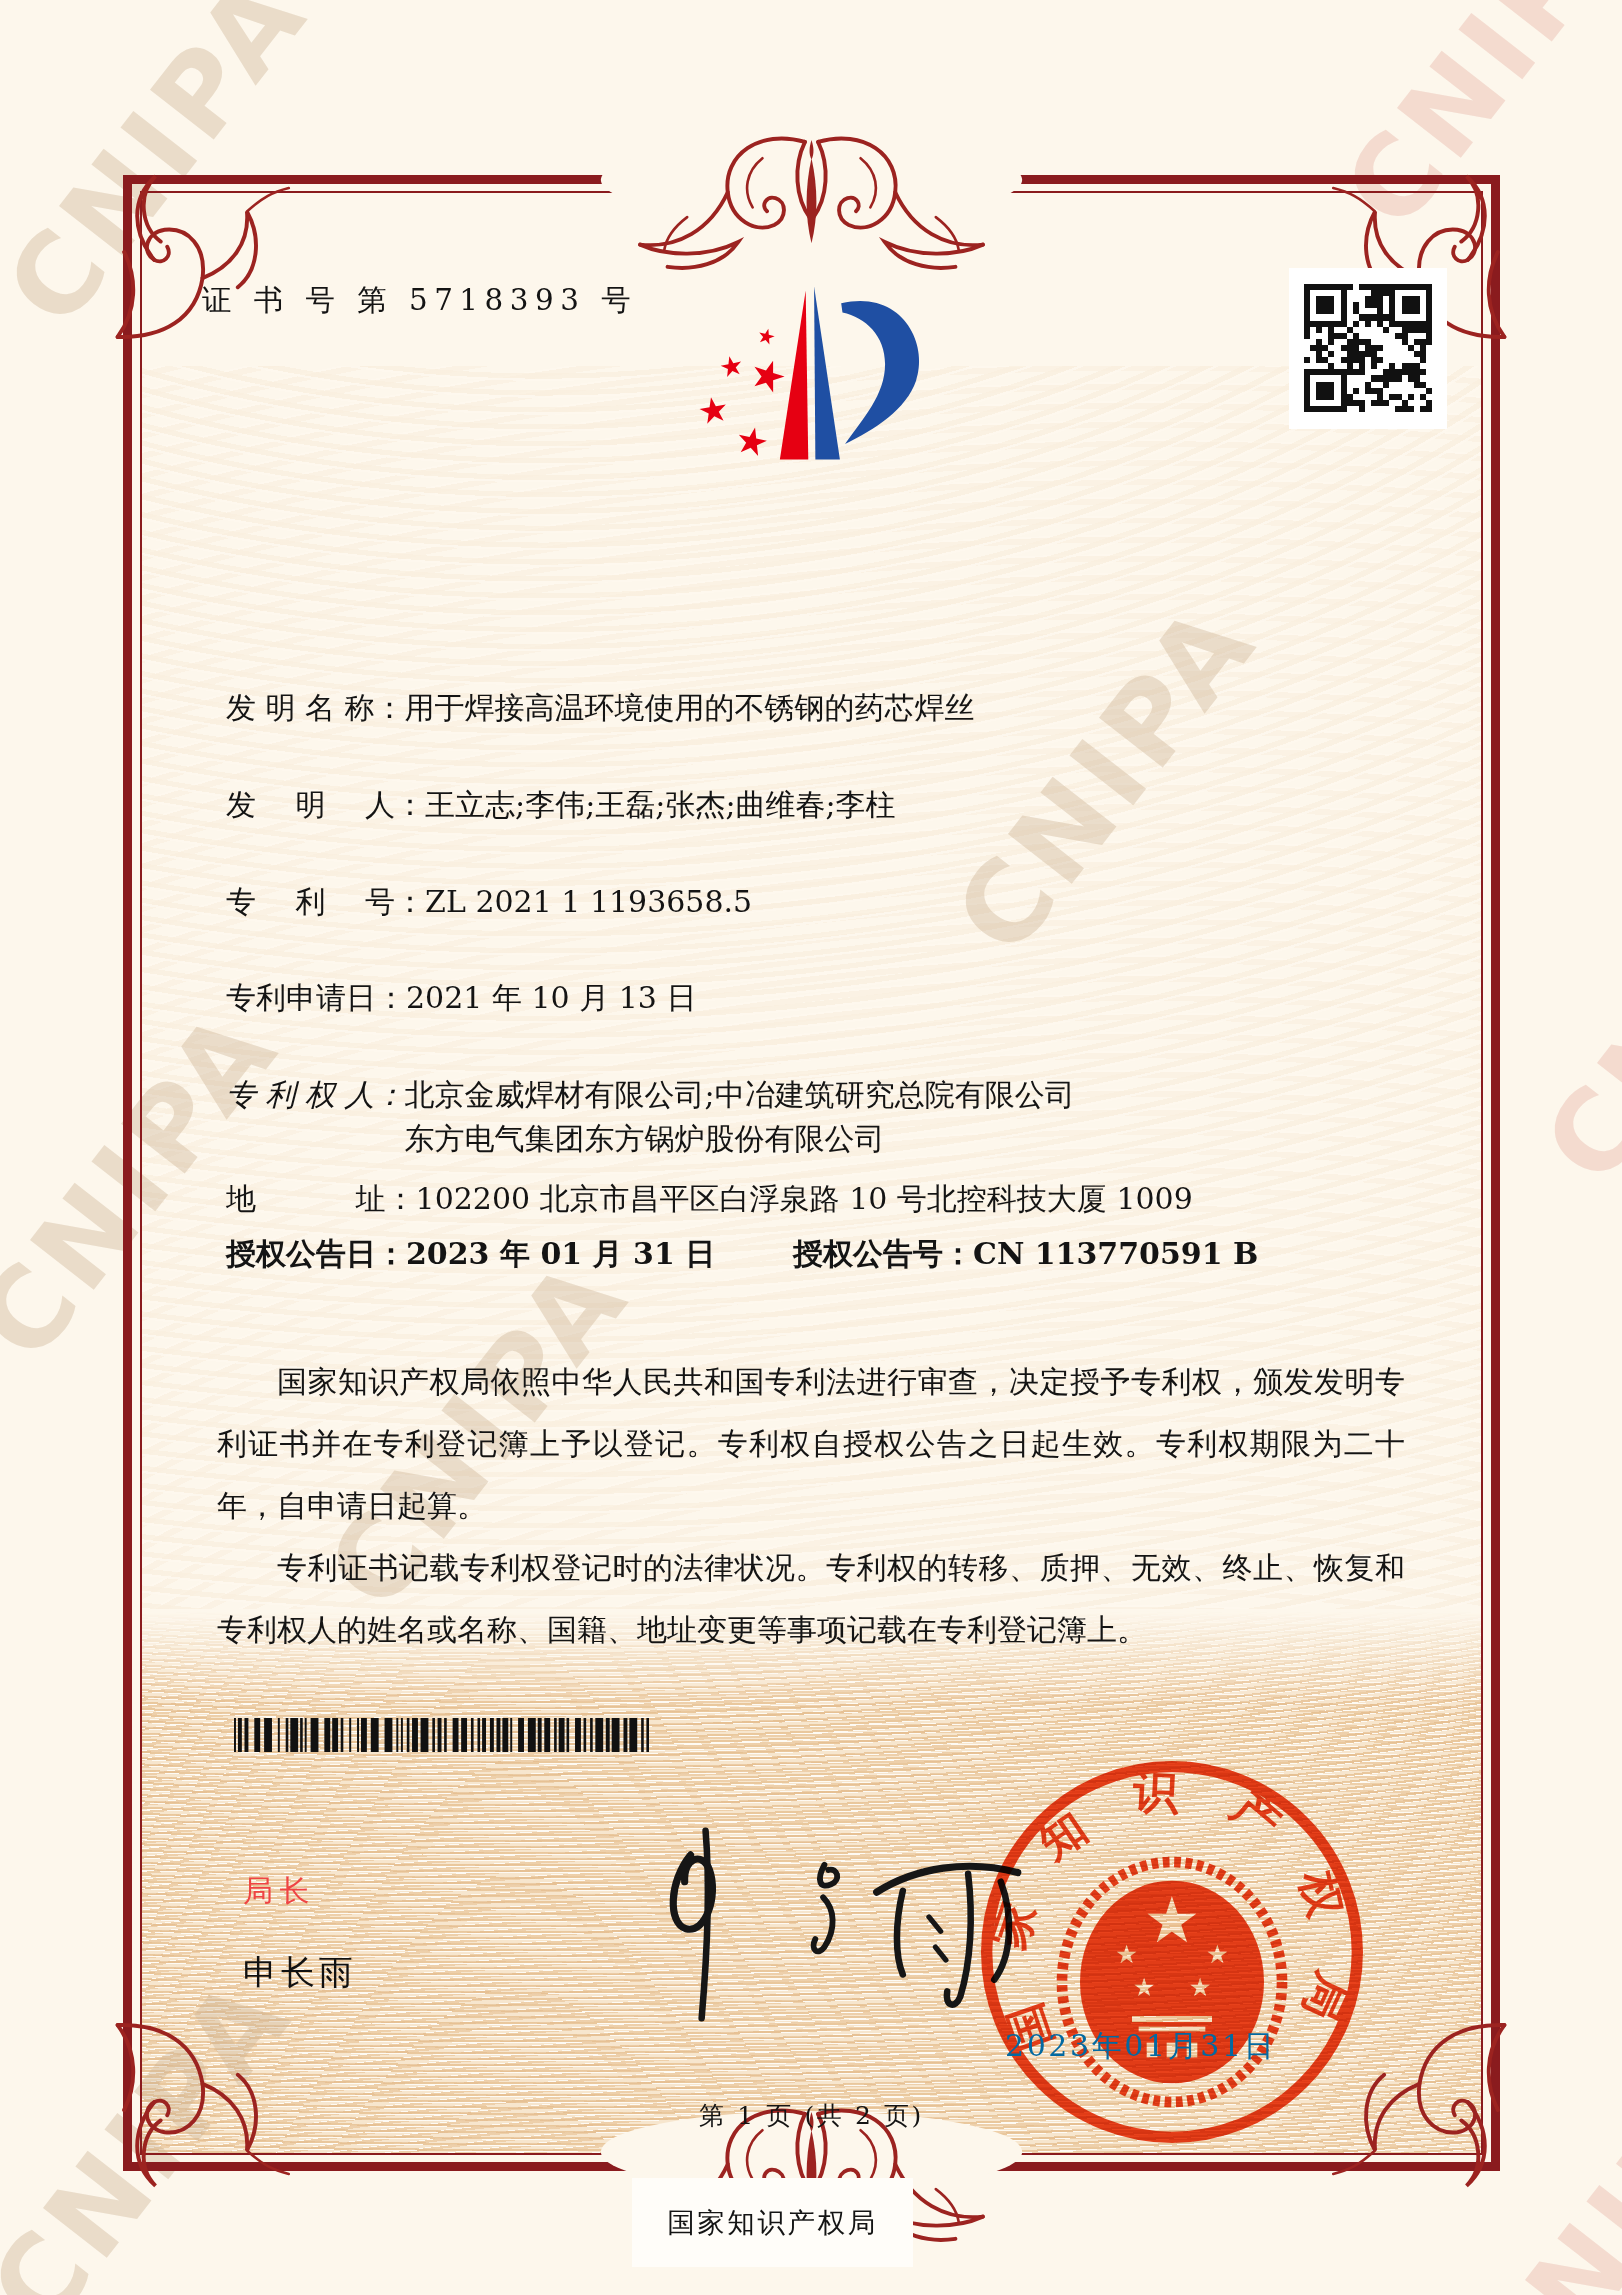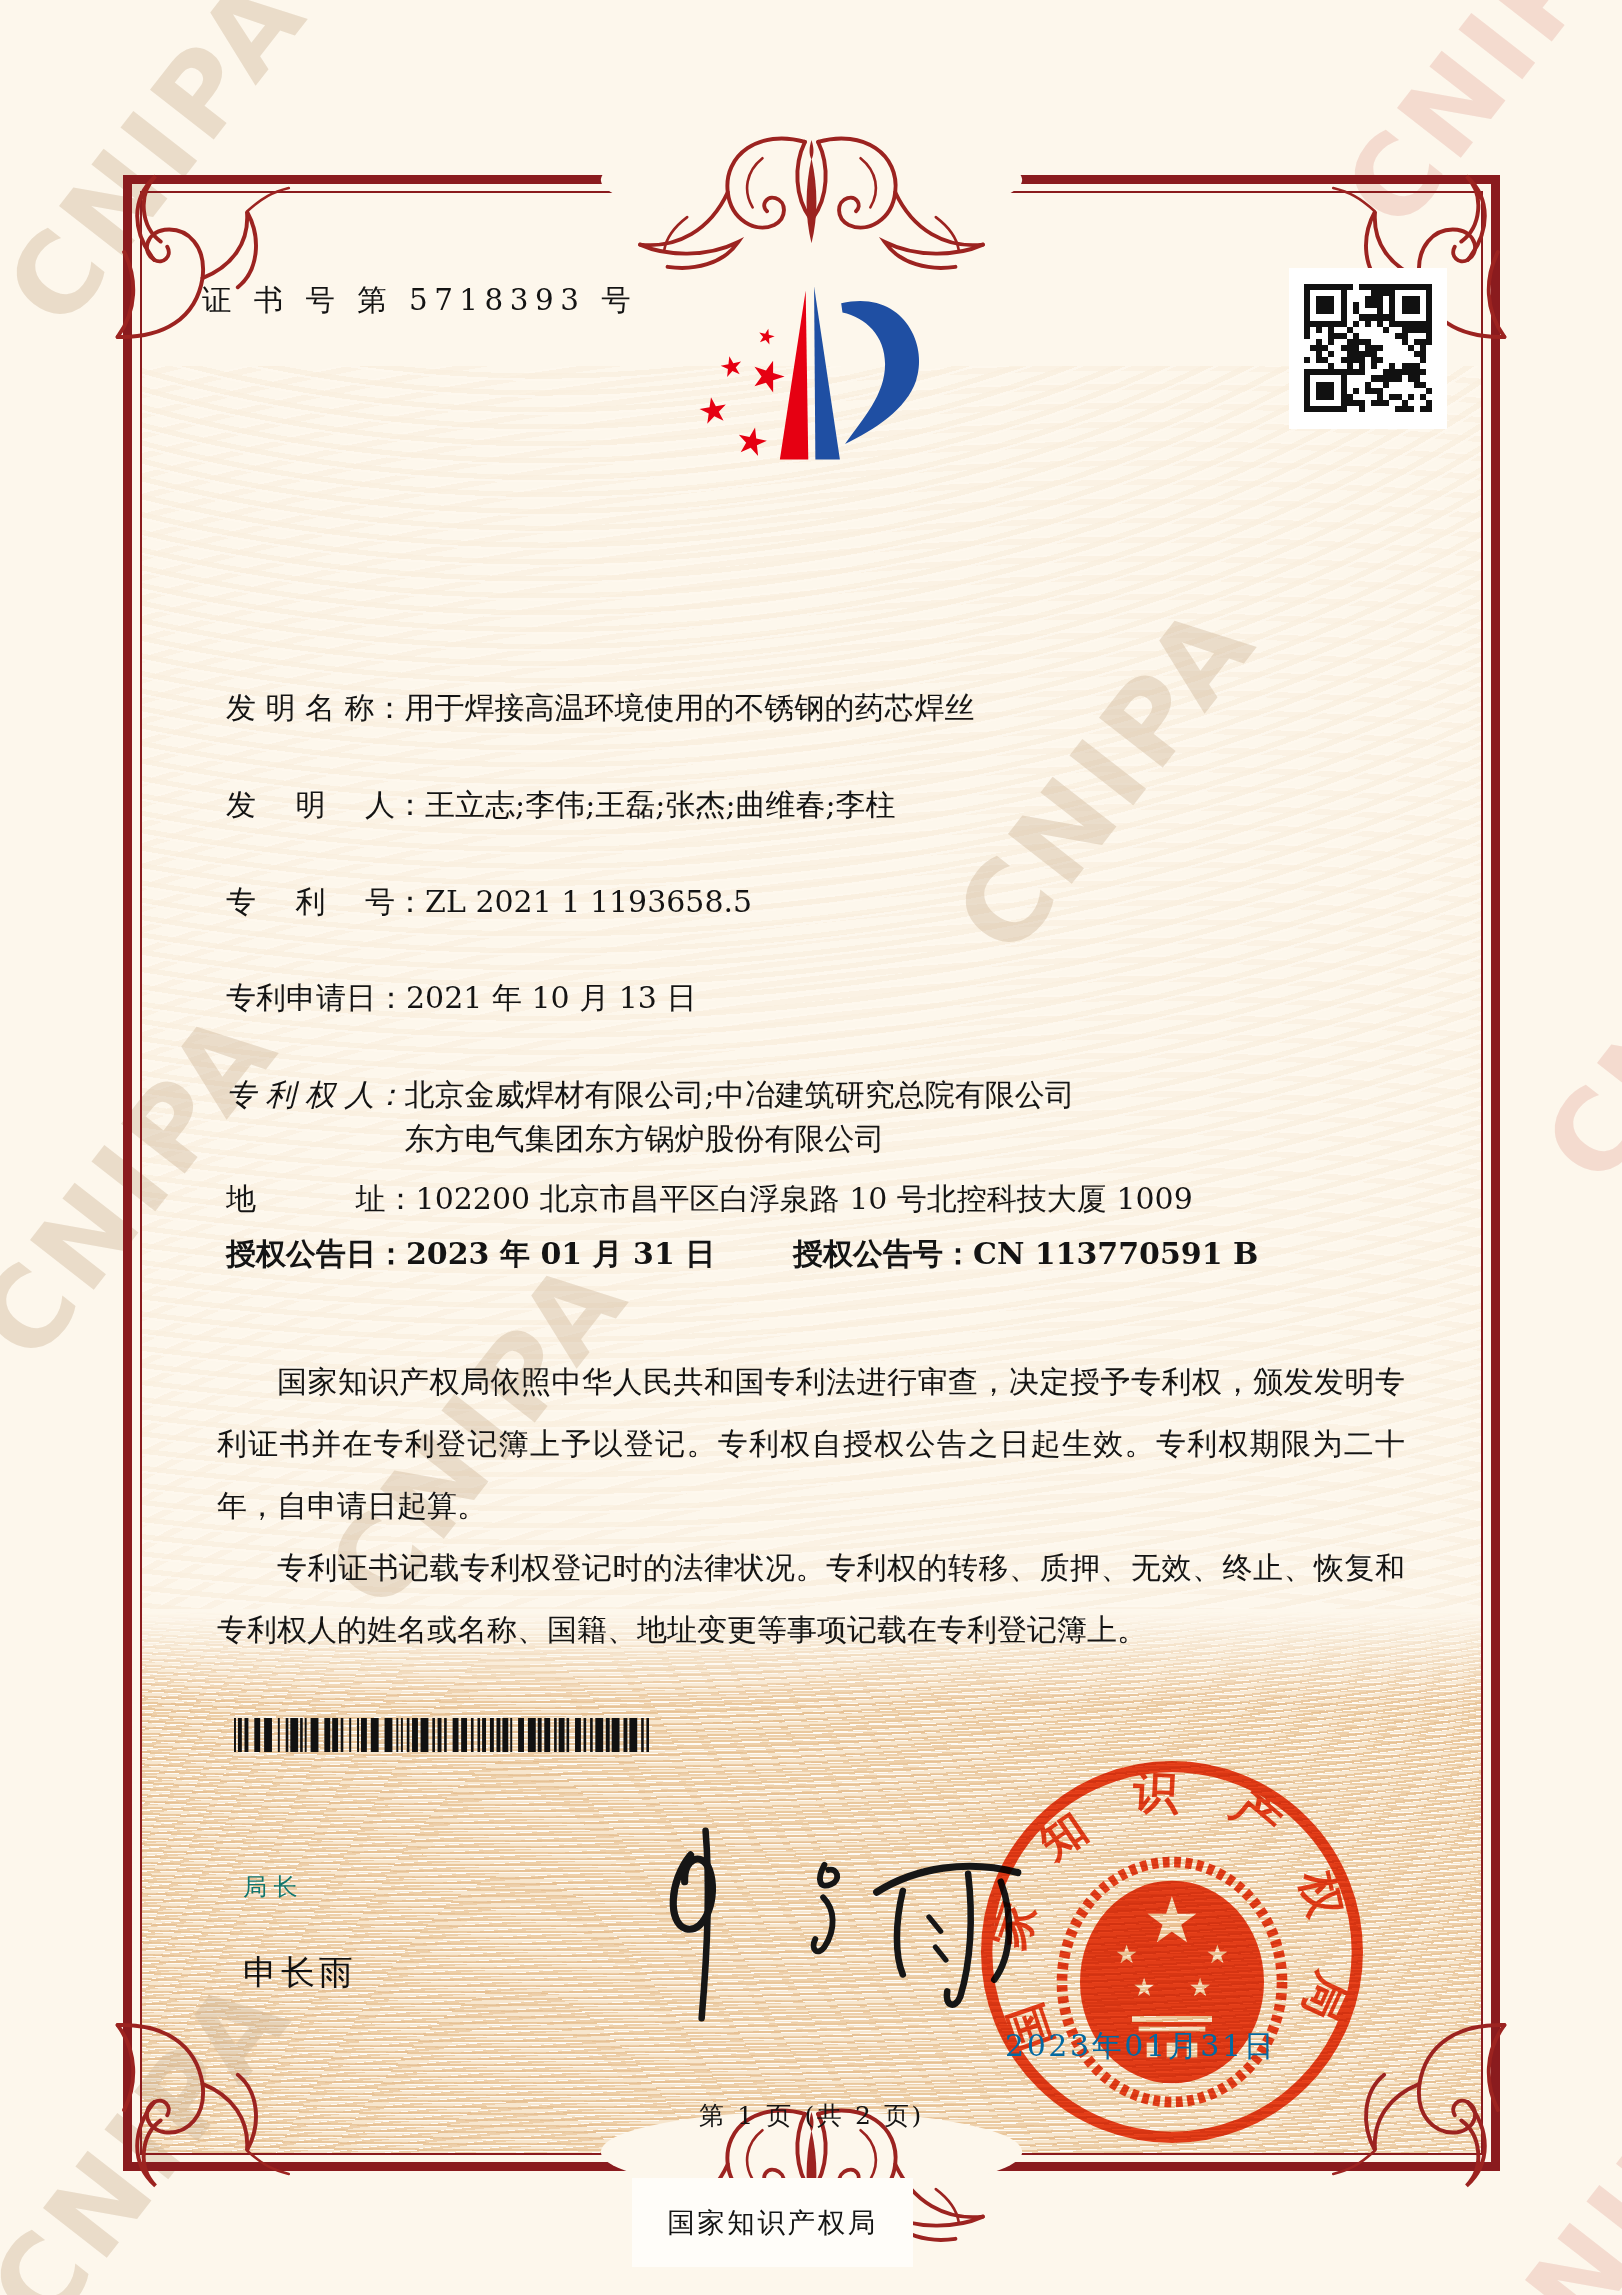--- a/index.html
+++ b/index.html
@@ -60,21 +60,21 @@
   .row{position:absolute;left:226px;font-size:30px;line-height:1.3;white-space:nowrap;}
   .row .lbl{display:inline-block;vertical-align:top;}
   .row .val{display:inline-block;vertical-align:top;}
   .vblock{display:inline-block;vertical-align:top;line-height:44px;white-space:nowrap;}
   .pair2{position:absolute;left:567px;top:0;white-space:nowrap;}
   
   .body-text{position:absolute;left:217px;width:1188px;top:1351px;}
   .body-text p{margin:0;font-size:30px;line-height:62px;text-align:justify;text-indent:60px;}
   
   .barcode{position:absolute;left:234px;top:1718px;width:415px;height:34px;}
-  .sig-role{position:absolute;left:243px;top:1871px;font-family:var(--sans);font-size:24px;letter-spacing:6.5px;color:#0f766e;}
+  .sig-role{position:absolute;left:243px;top:1871px;font-family:var(--sans);font-size:30px;letter-spacing:6.5px;color:#ef4444;}
   .sig-name{position:absolute;left:243px;top:1950px;font-family:var(--sans);font-size:34px;letter-spacing:3.9px;color:#111;}
   .sig-svg{position:absolute;left:628px;top:1819px;}
   .seal{position:absolute;left:972px;top:1752px;width:400px;height:400px;mix-blend-mode:multiply;opacity:.95;}
   .seal-date{position:absolute;left:1005px;top:2026px;font-size:30px;letter-spacing:2.6px;color:#0369a1;z-index:6;}
   .footer-page{position:absolute;left:0;right:0;top:2099px;text-align:center;font-size:25px;letter-spacing:2.6px;}
   .note-box{
     position:absolute;left:632px;top:2178px;width:281px;height:89px;background:#fffdf9;
     text-align:center;line-height:89px;font-size:27.5px;letter-spacing:2.6px;z-index:7;
   }
 </style>

